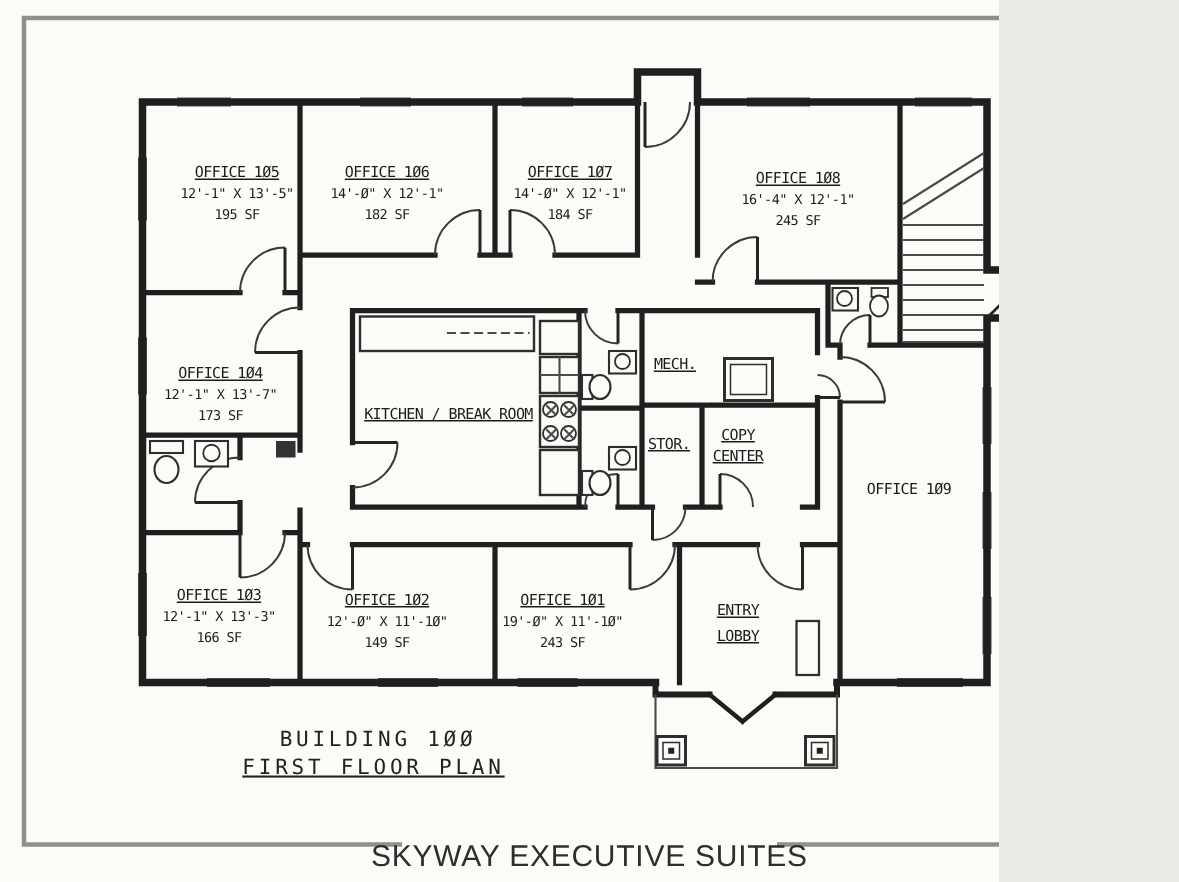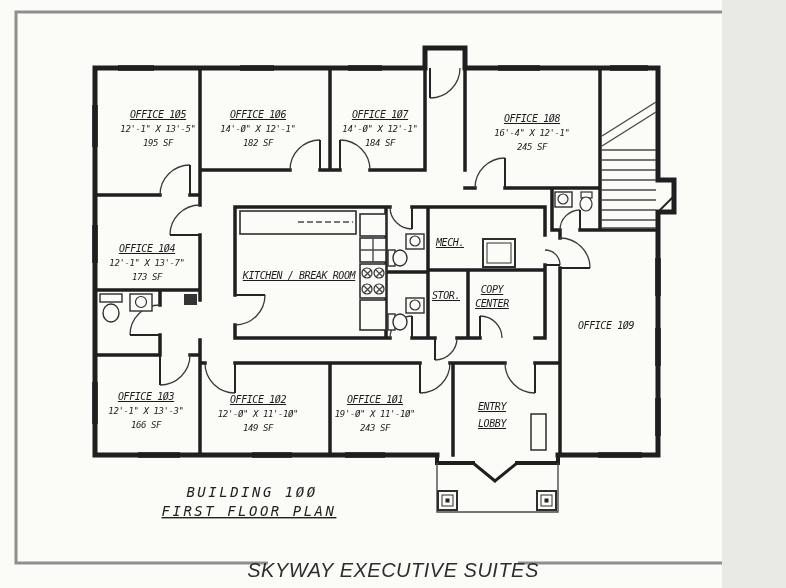--- a/index.html
+++ b/index.html
@@ -1,17 +1,17 @@
 <!DOCTYPE html>
 <html><head>
 <meta charset="utf-8">
 <style>
   html,body{margin:0;padding:0;background:#e9e9e6;}
-  .page{position:relative;width:722px;height:588px;background:#fbfbf8;overflow:hidden;
-        font-family:"DejaVu Sans Mono", monospace;font-style:italic;}
+  .page{position:relative;width:666px;height:588px;background:#fbfbf8;overflow:hidden;
+        font-family:"DejaVu Sans Mono", monospace;}
   svg{position:absolute;left:0;top:0;}
   text{fill:#1c1c1c;}
   .lbl{font-family:"DejaVu Sans Mono",monospace;font-size:10px;letter-spacing:-0.4px;text-anchor:middle;}
   .sub{font-family:"DejaVu Sans Mono",monospace;font-size:9px;letter-spacing:-0.4px;text-anchor:middle;}
   .u{text-decoration:underline;}
   .title{font-family:"DejaVu Sans Mono",monospace;font-size:14px;letter-spacing:2.5px;text-anchor:middle;fill:#222;}
   .footer{font-family:"Liberation Sans",sans-serif;font-size:20px;letter-spacing:0.5px;text-anchor:middle;fill:#2e2e2e;}
   .wall{stroke:#1f1f1f;fill:none;stroke-linecap:square;}
   .arc{stroke:#3a3a3a;stroke-width:1.3;fill:none;}
   .leaf{stroke:#242424;stroke-width:2;}

